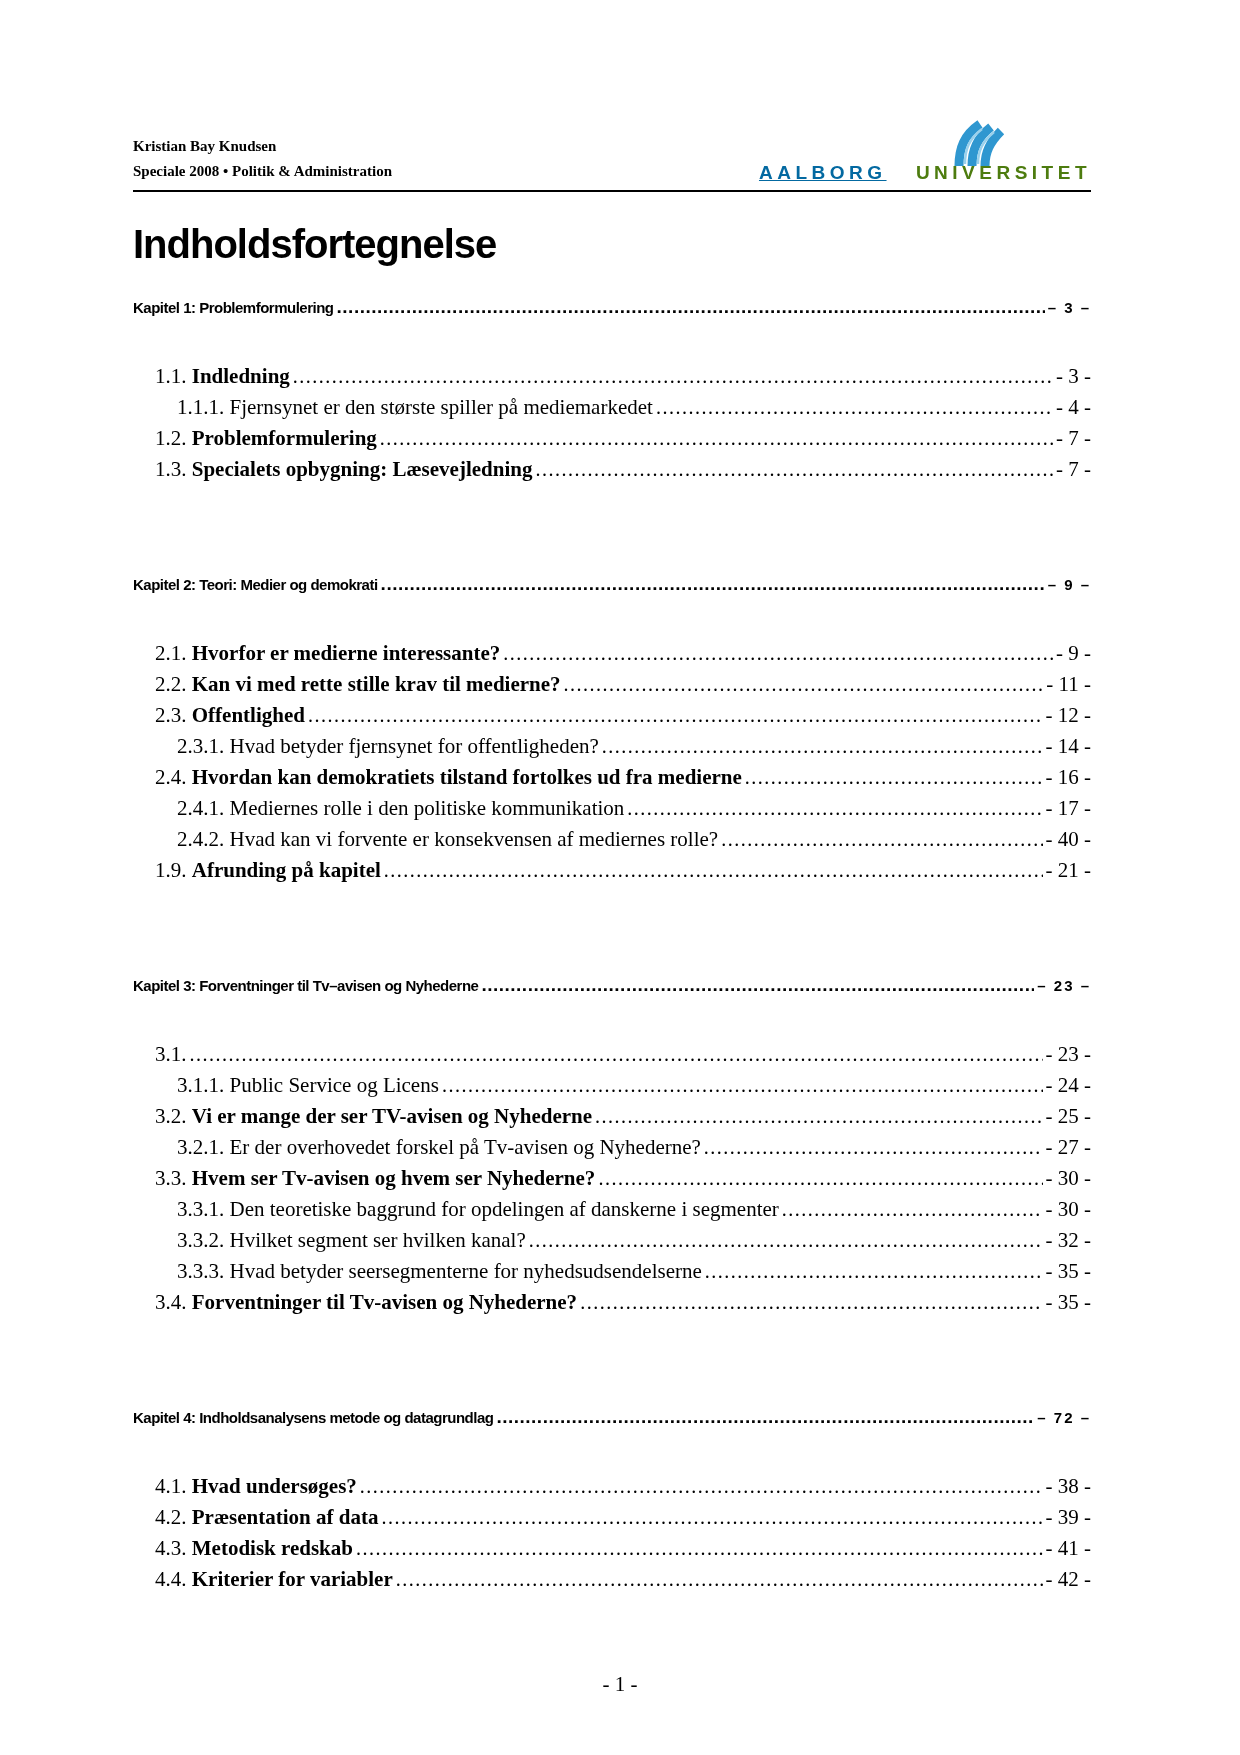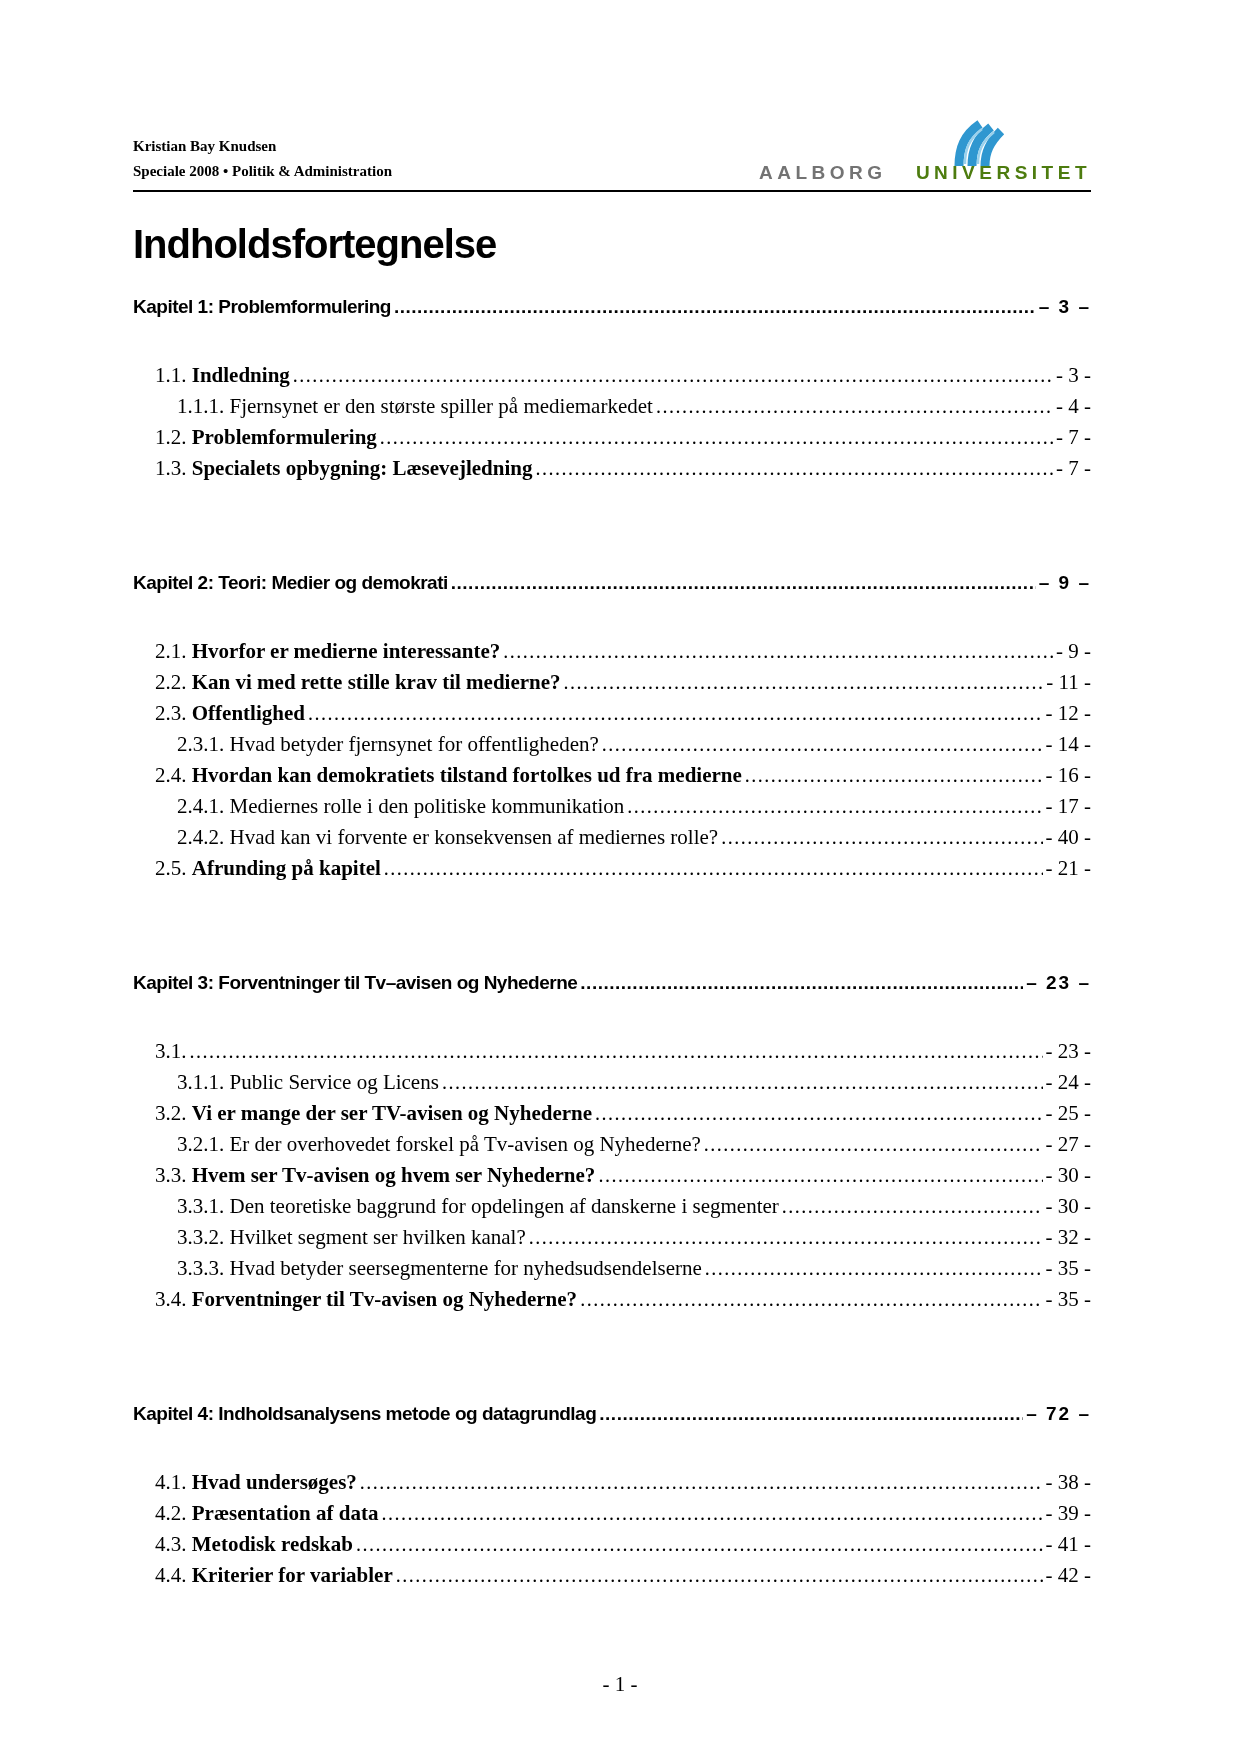--- a/index.html
+++ b/index.html
@@ -34,21 +34,21 @@
   .toc{margin-top:26px;}
   .block{margin-top:0;}
   .block + .block{margin-top:84px;}
   .row{display:flex;align-items:baseline;white-space:nowrap;}
   .row .dots{flex:1;overflow:hidden;margin:0 3px;min-width:14px;}
   .row .dots::after{content:"........................................................................................................................................................................................................................................................................";}
   .row .pg{flex:none;}
 
   .row.chapter{
     font-family:"Liberation Sans",sans-serif;
-    font-weight:bold;font-size:19px;letter-spacing:-0.5px;
+    font-weight:bold;font-size:15px;letter-spacing:-0.5px;
     line-height:30px;margin-bottom:38px;
     font-stretch:condensed;
   }
   .row.chapter .dots::after{letter-spacing:0.5px;font-size:19px;}
   .row.chapter .pg{letter-spacing:2px;}
 
   .row.entry{font-size:21px;line-height:31px;}
   .row.entry .dots::after{letter-spacing:1.5px;font-size:20px;}
   .row.entry.ind1{padding-left:22px;}
   .row.entry.ind2{padding-left:44px;}
@@ -70,21 +70,21 @@
       </div>
       <div class="hdr-right">
         <svg class="logo-icon" width="58" height="48" viewBox="0 0 58 48">
           <path d="M12,48 C12,30 17,17 33,6" stroke="#2F97D0" stroke-width="9" fill="none"></path>
           <path d="M25,48 C25,32 30,20 44,9" stroke="#2F97D0" stroke-width="9" fill="none"></path>
           <path d="M38,48 C38,34 43,24 54,13" stroke="#2F97D0" stroke-width="9" fill="none"></path>
           <path d="M18,46 C18,31 22,21 35,11" stroke="#9AD1EC" stroke-width="2.5" fill="none"></path>
           <path d="M31,46 C31,33 35,24 47,14" stroke="#9AD1EC" stroke-width="2.5" fill="none"></path>
         </svg>
         <div class="wordmark">
-          <span style="color: #737373;">AALBORG</span>
+          <span style="color: #0369a1; text-decoration: underline;">AALBORG</span>
           <span>&nbsp;</span>
           <span style="color: #4d7c0f;">UNIVERSITET</span>
         </div>
       </div>
     </div>
     <hr class="hdr-rule">
 
     <h1 class="doc-title">Indholdsfortegnelse</h1>
 
     <div class="toc" id="toc">
@@ -161,21 +161,21 @@
             <span class="dots"></span>
             <span class="pg">- 17 -</span>
           </div>
           <div class="row entry ind2">
             <span class="num">2.4.2. </span>
             <span class="lbl">&nbsp;Hvad kan vi forvente er konsekvensen af mediernes rolle?</span>
             <span class="dots"></span>
             <span class="pg">- 40 -</span>
           </div>
           <div class="row entry ind1">
-            <span class="num">2.5. </span>
+            <span class="num">1.9. </span>
             <span class="lbl b">&nbsp;Afrunding på kapitel</span>
             <span class="dots"></span>
             <span class="pg">- 21 -</span>
           </div>
         </div>
         <div class="block">
           <div class="row chapter">
             <span class="lbl">Kapitel 3: Forventninger til Tv–avisen og Nyhederne</span>
             <span class="dots"></span>
             <span class="pg">– 23 –</span>

